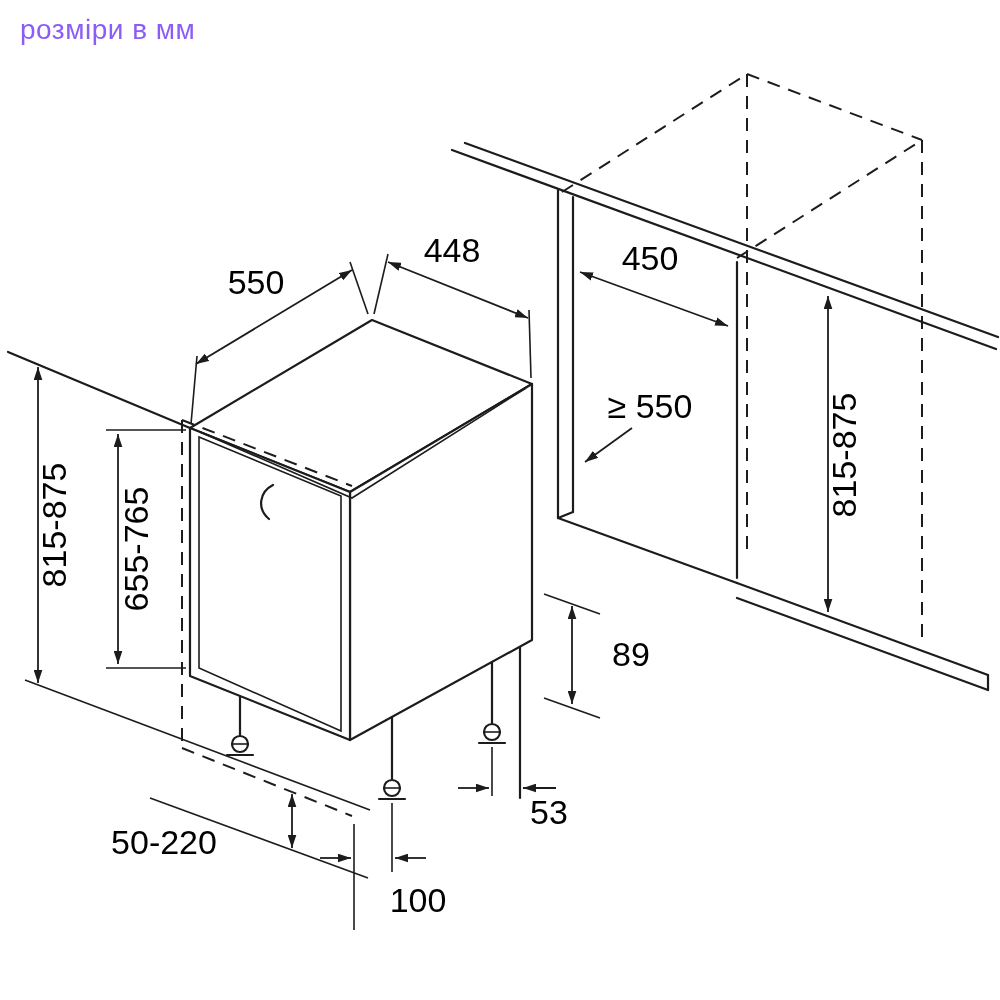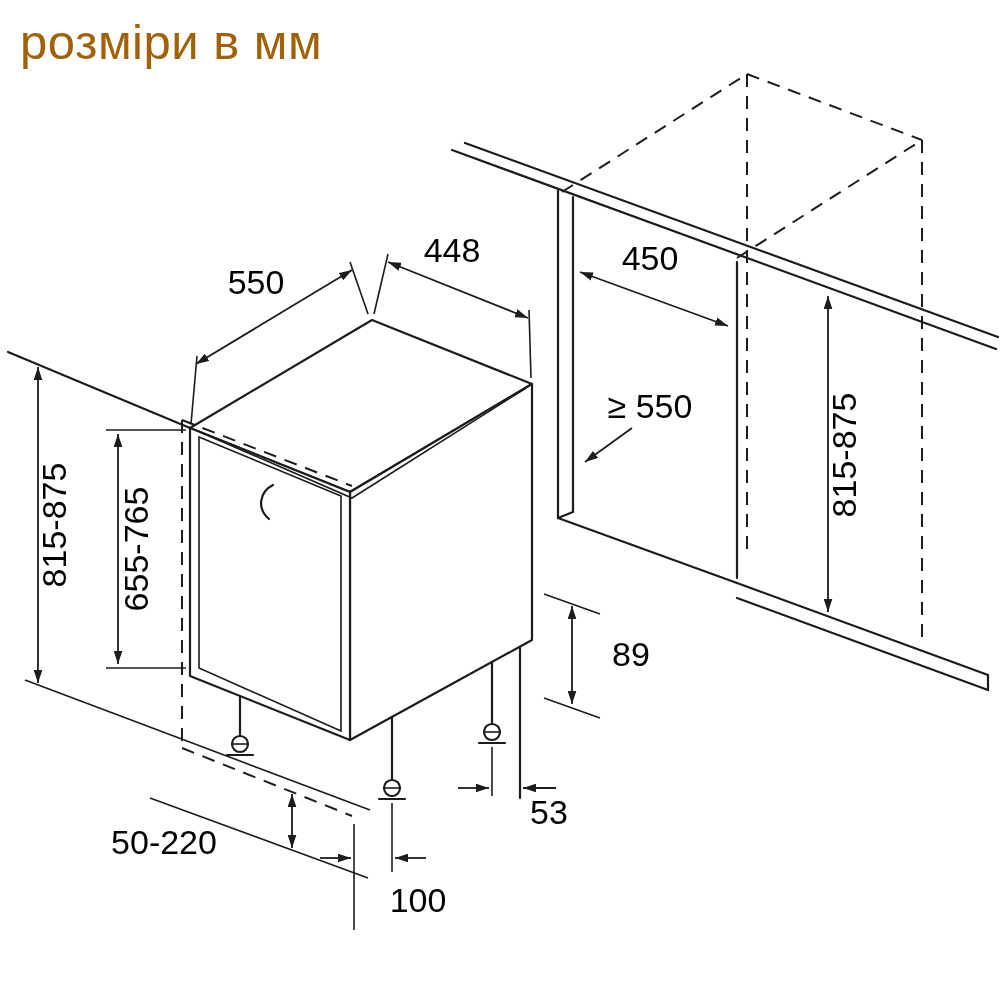--- a/index.html
+++ b/index.html
@@ -1,18 +1,18 @@
 <!DOCTYPE html>
 <html><head>
 <meta charset="utf-8">
 <style>
   html,body{margin:0;padding:0;background:#fff;}
   .page{position:relative;width:1000px;height:1000px;background:#ffffff;overflow:hidden;
         font-family:"Liberation Sans",sans-serif;}
-  .title{position:absolute;left:20px;top:14px;font-size:49px;color:#a16207;letter-spacing:.5px;}
+  .title{position:absolute;left:20px;top:14px;font-size:28px;color:#8b5cf6;letter-spacing:.5px;}
   svg{position:absolute;left:0;top:0;}
   .s  {stroke:#1c1c1c;stroke-width:2.2;fill:none;stroke-linecap:round;}
   .sf {stroke:#1c1c1c;stroke-width:2.2;fill:#ffffff;stroke-linejoin:round;}
   .thin{stroke:#1c1c1c;stroke-width:1.6;fill:none;}
   .d  {stroke:#1c1c1c;stroke-width:2;fill:none;stroke-dasharray:13 9;}
   .dim{stroke:#1c1c1c;stroke-width:1.8;fill:none;}
   text{font-family:"Liberation Sans",sans-serif;font-size:34px;fill:#000;}
 </style>
 </head>
 <body>

